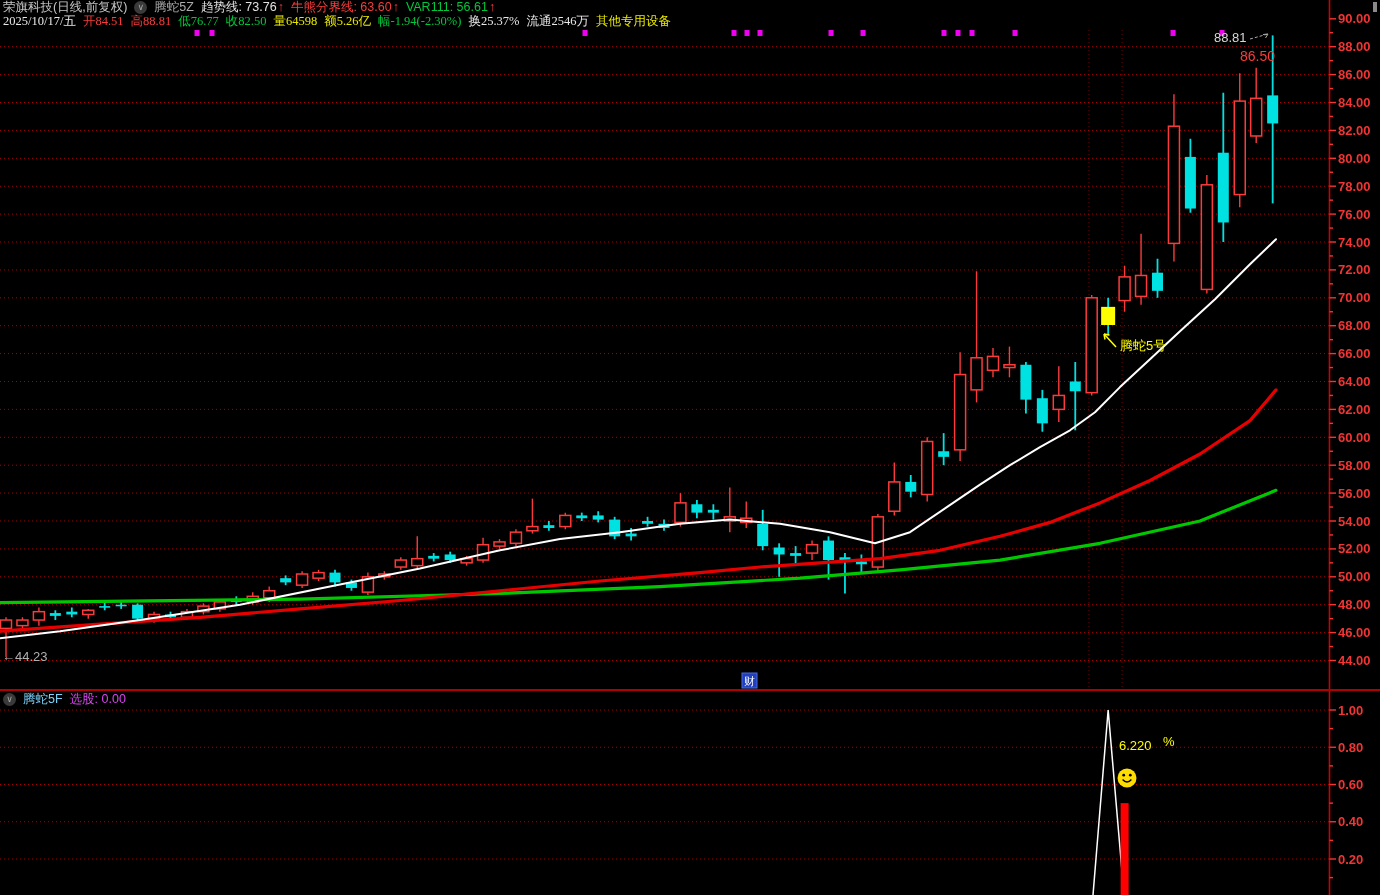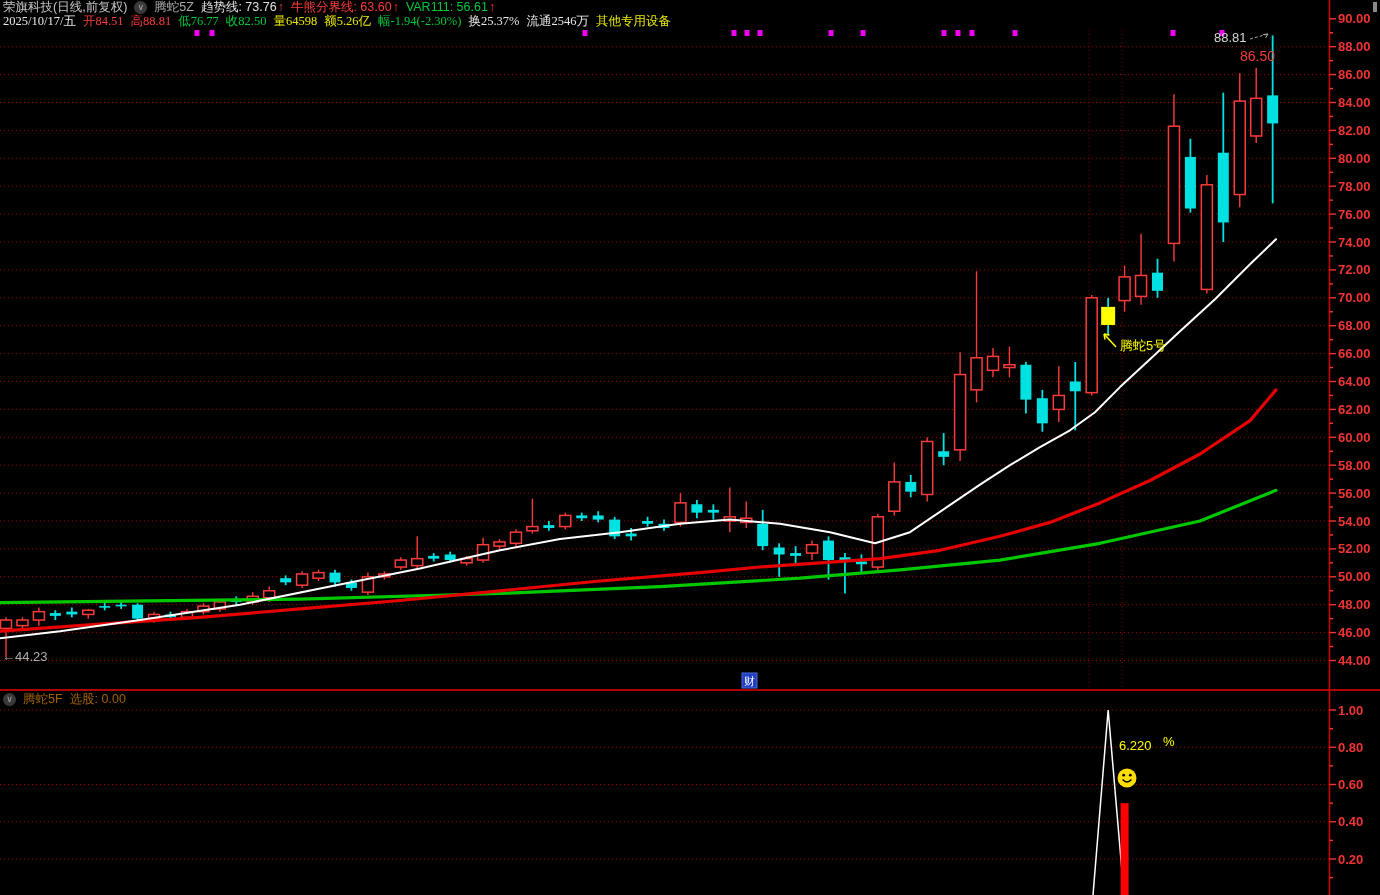--- a/index.html
+++ b/index.html
@@ -347,17 +347,17 @@
         <line x1="1116" y1="347" x2="1104" y2="334" stroke="#ffff00" stroke-width="1.5"></line>
         <path d="M 1104 334 l 1 5.5 m -1 -5.5 l 5.5 1" stroke="#ffff00" stroke-width="1.5" fill="none"></path>
       </g>
     </svg>
 
 <div id="hdr1" class="hdr"><span class="hseg" style="color: rgb(200, 200, 200);">荣旗科技(日线,前复权)</span><span class="circ">∨</span><span class="hseg" style="color: rgb(170, 170, 170);">腾蛇5Z</span><span class="hseg" style="color: rgb(226, 226, 226);">趋势线: 73.76</span><span class="hseg glue" style="color: rgb(250, 60, 60);">↑</span><span class="hseg" style="color: rgb(250, 60, 60);">牛熊分界线: 63.60</span><span class="hseg glue" style="color: rgb(250, 60, 60);">↑</span><span class="hseg" style="color: rgb(0, 200, 60);">VAR111: 56.61</span><span class="hseg glue" style="color: rgb(250, 60, 60);">↑</span></div>
 <div id="hdr2" class="hdr"><span class="hseg" style="color: rgb(232, 232, 232);">2025/10/17/五</span><span class="hseg" style="color: rgb(250, 60, 60);">开84.51</span><span class="hseg" style="color: rgb(250, 60, 60);">高88.81</span><span class="hseg" style="color: rgb(0, 200, 60);">低76.77</span><span class="hseg" style="color: rgb(0, 200, 60);">收82.50</span><span class="hseg" style="color: rgb(232, 232, 0);">量64598</span><span class="hseg" style="color: rgb(232, 232, 0);">额5.26亿</span><span class="hseg" style="color: rgb(0, 200, 60);">幅-1.94(-2.30%)</span><span class="hseg" style="color: rgb(232, 232, 232);">换25.37%</span><span class="hseg" style="color: rgb(232, 232, 232);">流通2546万</span><span class="hseg" style="color: rgb(232, 232, 0);">其他专用设备</span></div>
 
 <div id="subhdr">
   <span class="circ">∨</span>
-  <span style="color:#a16207;margin-right:7px">腾蛇5F</span>
-  <span style="color:#a16207">选股: 0.00</span>
+  <span style="color:#7dd3fc;margin-right:7px">腾蛇5F</span>
+  <span style="color:#d946ef">选股: 0.00</span>
 </div>
 
 </div>
 
 </body></html>

